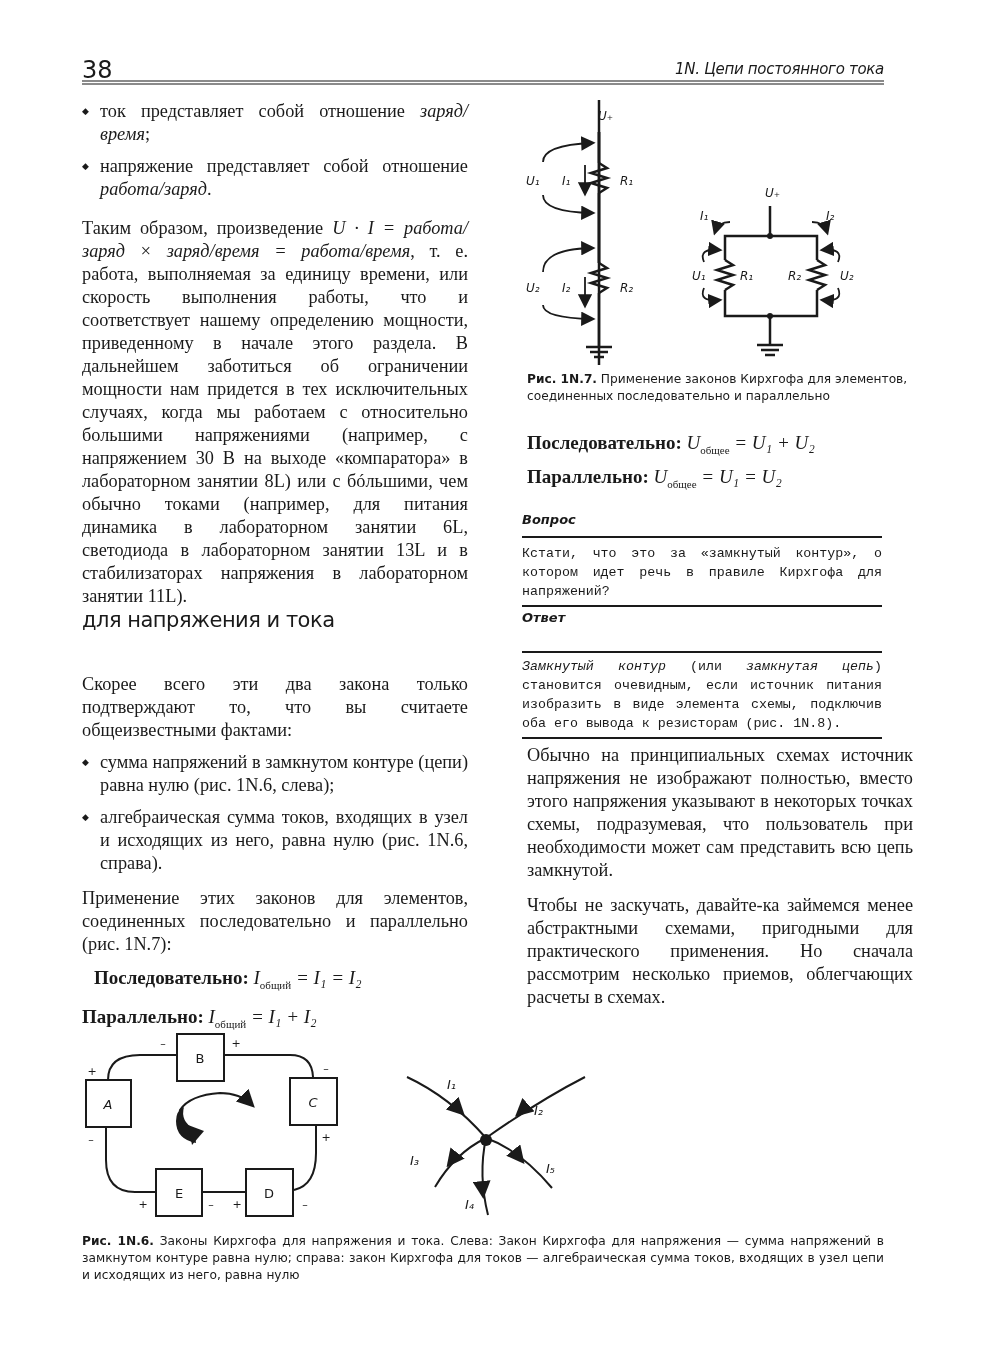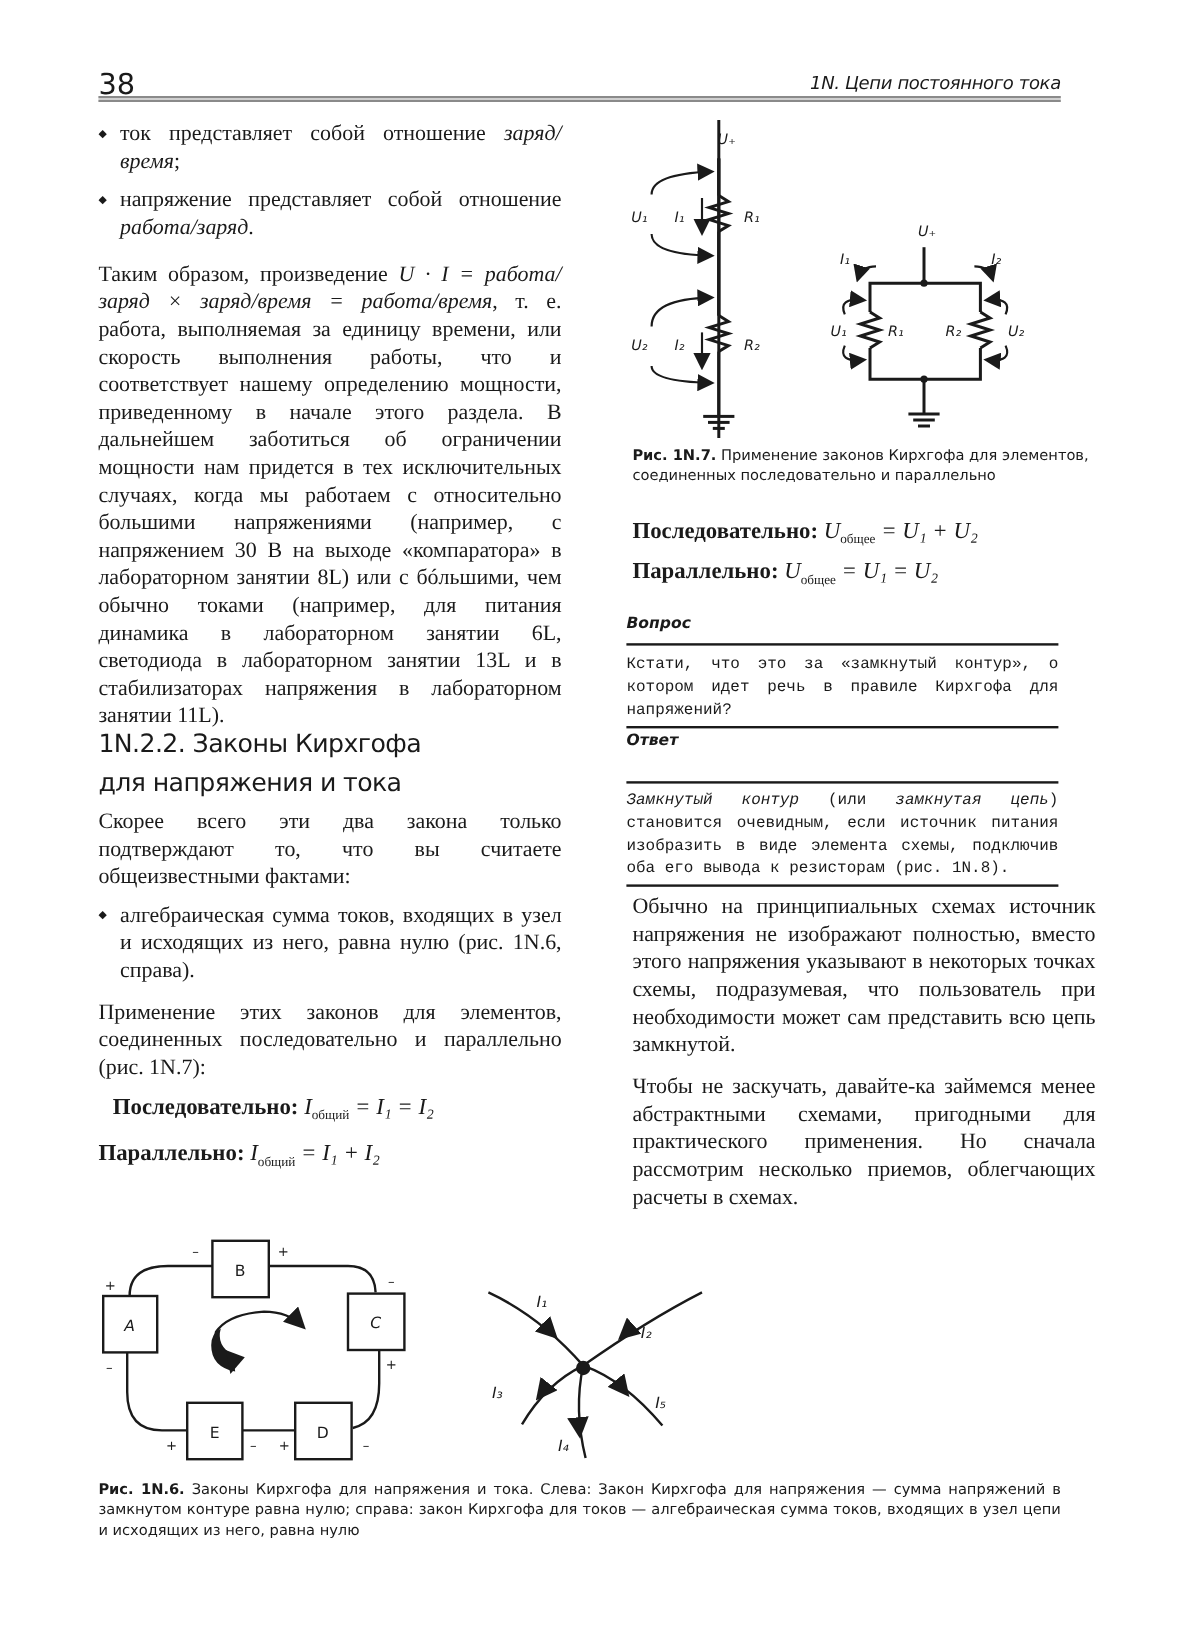--- a/index.html
+++ b/index.html
@@ -48,26 +48,26 @@
   </p>
   <p class="bullet" style="margin-bottom:16px;">
     <span>напряжение представляет собой отношение </span><em>работа/заряд</em><span>.</span>
   </p>
   <p style="margin-bottom:28px;">
     <span>Таким образом, произведение </span><em>U · I = работа/ заряд × заряд/время = работа/время</em><span>, т. е. работа, выполняемая за единицу времени, или скорость выполнения работы, что и соответствует нашему определению мощности, приведенному в начале этого раздела. В дальнейшем заботиться об ограничении мощности нам придется в тех исключительных случаях, когда мы работаем с относительно большими напряжениями (например, с напряжением 30 В на выходе «компаратора» в лабораторном занятии 8L) или с бóльшими, чем обычно токами (например, для питания динамика в лабораторном занятии 6L, светодиода в лабораторном занятии 13L и в стабилизаторах напряжения в лабораторном занятии 11L).</span>
   </p>
 </div>
 
 <div class="abs col-left heading" style="top:604px;">
-  <div>1N.2.2. Законы Кирхгофа</div>
   <div>для напряжения и тока</div>
 </div>
 
 <div class="abs col-left body-text" style="top:673px;">
   <p style="margin-bottom:9px;">Скорее всего эти два закона только подтверждают то, что вы считаете общеизвестными фактами:</p>
+  <p class="bullet" style="margin-bottom:9px;">сумма напряжений в замкнутом контуре (цепи) равна нулю (рис. 1N.6, слева);</p>
   <p class="bullet" style="margin-bottom:12px;">алгебраическая сумма токов, входящих в узел и исходящих из него, равна нулю (рис. 1N.6, справа).</p>
   <p style="margin-bottom:10px;">Применение этих законов для элементов, соединенных последовательно и параллельно (рис. 1N.7):</p>
   <div class="formula" style="margin-bottom:8px;margin-left:12px;">
     <b>Последовательно:</b>
     <i>I</i><sub>общий</sub>
     <i>= I₁ = I₂</i>
   </div>
   <div class="formula">
     <b>Параллельно:</b>
     <i>I</i><sub>общий</sub>

